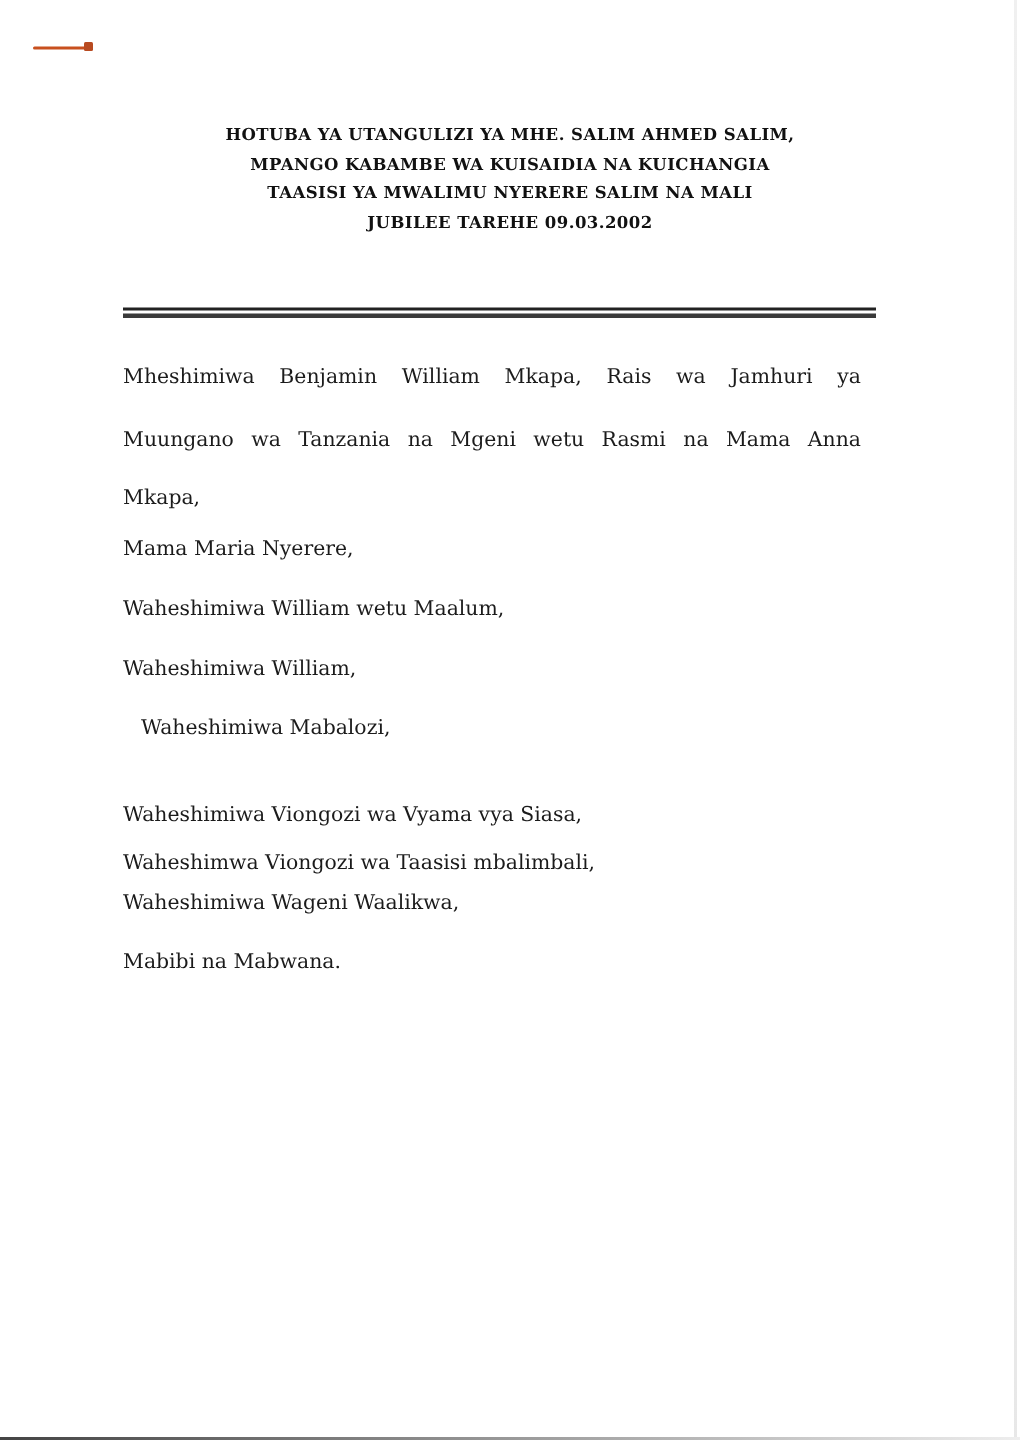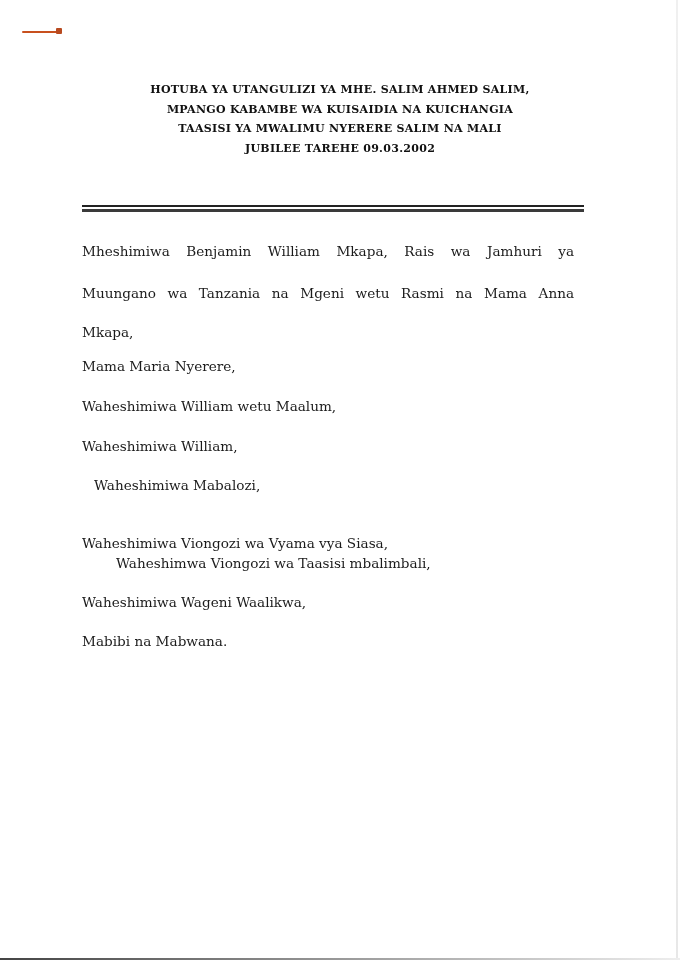--- a/index.html
+++ b/index.html
@@ -128,20 +128,20 @@
 
   <div class="salutations">
     <div class="sal-line justify" style="top:0px;">Mheshimiwa Benjamin William Mkapa, Rais wa Jamhuri ya</div>
     <div class="sal-line justify" style="top:42px;">Muungano wa Tanzania na Mgeni wetu Rasmi na Mama Anna</div>
     <div class="sal-line" style="top:81px;">Mkapa,</div>
     <div class="sal-line" style="top:115px;">Mama Maria Nyerere,</div>
     <div class="sal-line" style="top:155px;">Waheshimiwa William wetu Maalum,</div>
     <div class="sal-line" style="top:195px;">Waheshimiwa William,</div>
     <div class="sal-line" style="top:234px;margin-left:12px;">Waheshimiwa Mabalozi,</div>
     <div class="sal-line" style="top:273px;margin-top:19px;">Waheshimiwa Viongozi wa Vyama vya Siasa,</div>
-    <div class="sal-line" style="top:312px;margin-left:34px;">Waheshimwa Viongozi wa Taasisi mbalimbali,</div>
+    <div class="sal-line" style="top:324px;">Waheshimwa Viongozi wa Taasisi mbalimbali,</div>
     <div class="sal-line" style="top:351px;">Waheshimiwa Wageni Waalikwa,</div>
     <div class="sal-line" style="top:390px;">Mabibi na Mabwana.</div>
   </div>
 
   <div class="right-edge"></div>
   <div class="bottom-edge"></div>
 </div>
 
 </body></html>

